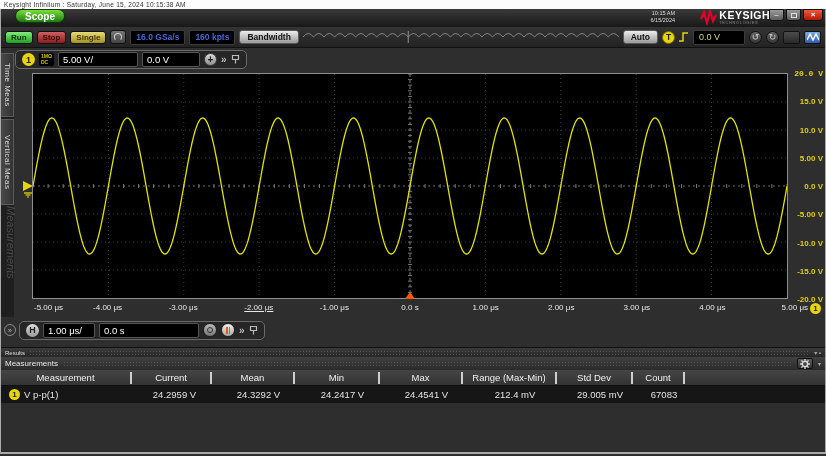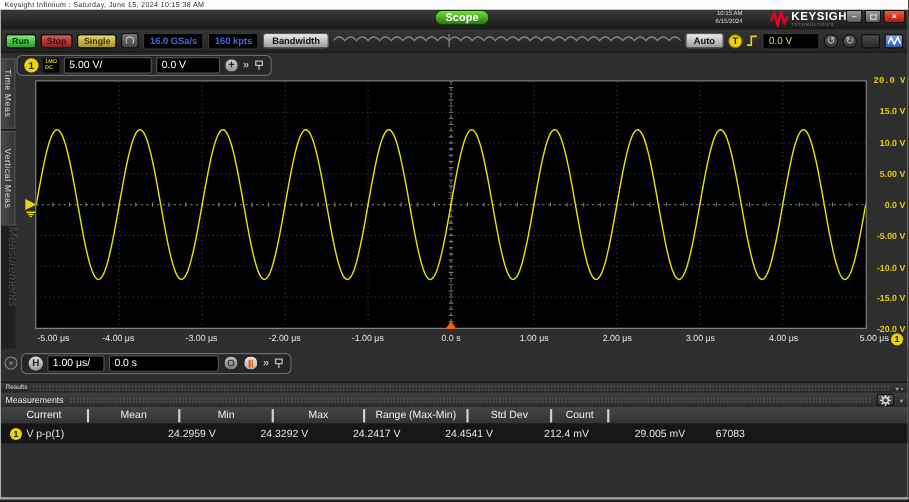--- a/index.html
+++ b/index.html
@@ -6,21 +6,21 @@
   *{box-sizing:border-box;font-family:"Liberation Sans",sans-serif;}
   .screen{position:relative;width:826px;height:456px;background:#2e2e2e;overflow:hidden;}
   
   .titlebar{position:absolute;left:0;top:0;width:826px;height:9px;background:#fdfdfd;color:#333;
     font:6.5px "DejaVu Sans Mono",monospace;line-height:9px;padding-left:4px;letter-spacing:.3px;}
   
   .app{position:absolute;left:0;top:9px;width:826px;height:445px;background:#2e2e2e;
     border-left:1px solid #a9a9a9;border-right:1px solid #a9a9a9;border-bottom:2px solid #a9a9a9;}
   
   .menubar{position:absolute;left:0;top:0;width:824px;height:18px;
-    background:linear-gradient(#3a3a3a,#181818);display:flex;align-items:center;flex-direction:column;}
+    background:linear-gradient(#3a3a3a,#181818);display:flex;align-items:flex-start;flex-direction:column;}
   .scope-btn{margin-left:14px;height:14px;padding:0 9px;border-radius:8px;
     background:linear-gradient(#7adf3a,#1d7a10);border:1px solid #0c3a06;color:#fff;
     font-size:10px;font-weight:bold;display:flex;align-items:center;}
   .menu-items{display:flex;align-items:center;margin-left:8px;gap:13px;}
   .menu-items span{color:#e8e8e8;font-size:10.5px;cursor:default;}
   .clock{position:absolute;right:150px;top:1px;text-align:right;color:#ddd;font-size:5.5px;line-height:7px;}
   .brand{position:absolute;right:48px;top:1px;display:flex;align-items:center;gap:2px;}
   .brand-name{color:#fff;font-size:10.5px;font-weight:bold;letter-spacing:.5px;line-height:10px;}
   .brand-sub{color:#888;font-size:4px;letter-spacing:.6px;}
   .winbtns{position:absolute;right:2px;top:0;display:flex;gap:2px;}
@@ -356,21 +356,21 @@
         <span style="top: 109px;">0.0 V</span>
         <span style="top: 137.25px;">-5.00 V</span>
         <span style="top: 165.5px;">-10.0 V</span>
         <span style="top: 193.75px;">-15.0 V</span>
         <span style="top: 222px;">-20.0 V</span>
       </div>
     <div class="xaxis">
         <span style="left: 0px; transform: translateX(2px);">-5.00 μs</span>
         <span style="left: 75.6px; transform: translateX(-50%);">-4.00 μs</span>
         <span style="left: 151.2px; transform: translateX(-50%);">-3.00 μs</span>
-        <span style="left: 226.8px; transform: translateX(-50%);">-2.00 μs</span>
+        <span style="left: 226.8px; transform: translateX(-50%); text-decoration: underline;">-2.00 μs</span>
         <span style="left: 302.4px; transform: translateX(-50%);">-1.00 μs</span>
         <span style="left: 378px; transform: translateX(-50%);">0.0 s</span>
         <span style="left: 453.6px; transform: translateX(-50%);">1.00 μs</span>
         <span style="left: 529.2px; transform: translateX(-50%);">2.00 μs</span>
         <span style="left: 604.8px; transform: translateX(-50%);">3.00 μs</span>
         <span style="left: 680.4px; transform: translateX(-50%);">4.00 μs</span>
         <span style="left: 756px; transform: translateX(-100%); margin-left: 20px;">5.00 μs</span>
       </div>
     <div class="xbadge">1</div>
 
@@ -417,20 +417,21 @@
             <line x1="1.4" y1="1.4" x2="2.8" y2="2.8"></line>
               <line x1="7.2" y1="7.2" x2="8.6" y2="8.6"></line>
             <line x1="8.6" y1="1.4" x2="7.2" y2="2.8"></line>
               <line x1="2.8" y1="7.2" x2="1.4" y2="8.6"></line>
           </g>
         </svg>
       </div>
       <span class="caret">▾</span>
     </div>
     <div class="thead" id="table-head">
+        <div style="width: 131px;">Measurement</div>
         <div style="width: 80px;">Current</div>
         <div style="width: 83px;">Mean</div>
         <div style="width: 85px;">Min</div>
         <div style="width: 83px;">Max</div>
         <div style="width: 94px;">Range (Max-Min)</div>
         <div style="width: 76px;">Std Dev</div>
         <div style="width: 52px;">Count</div>
         <div style="flex: 1 1 0%;"></div>
       </div>
     <div class="trow" id="table-row">

